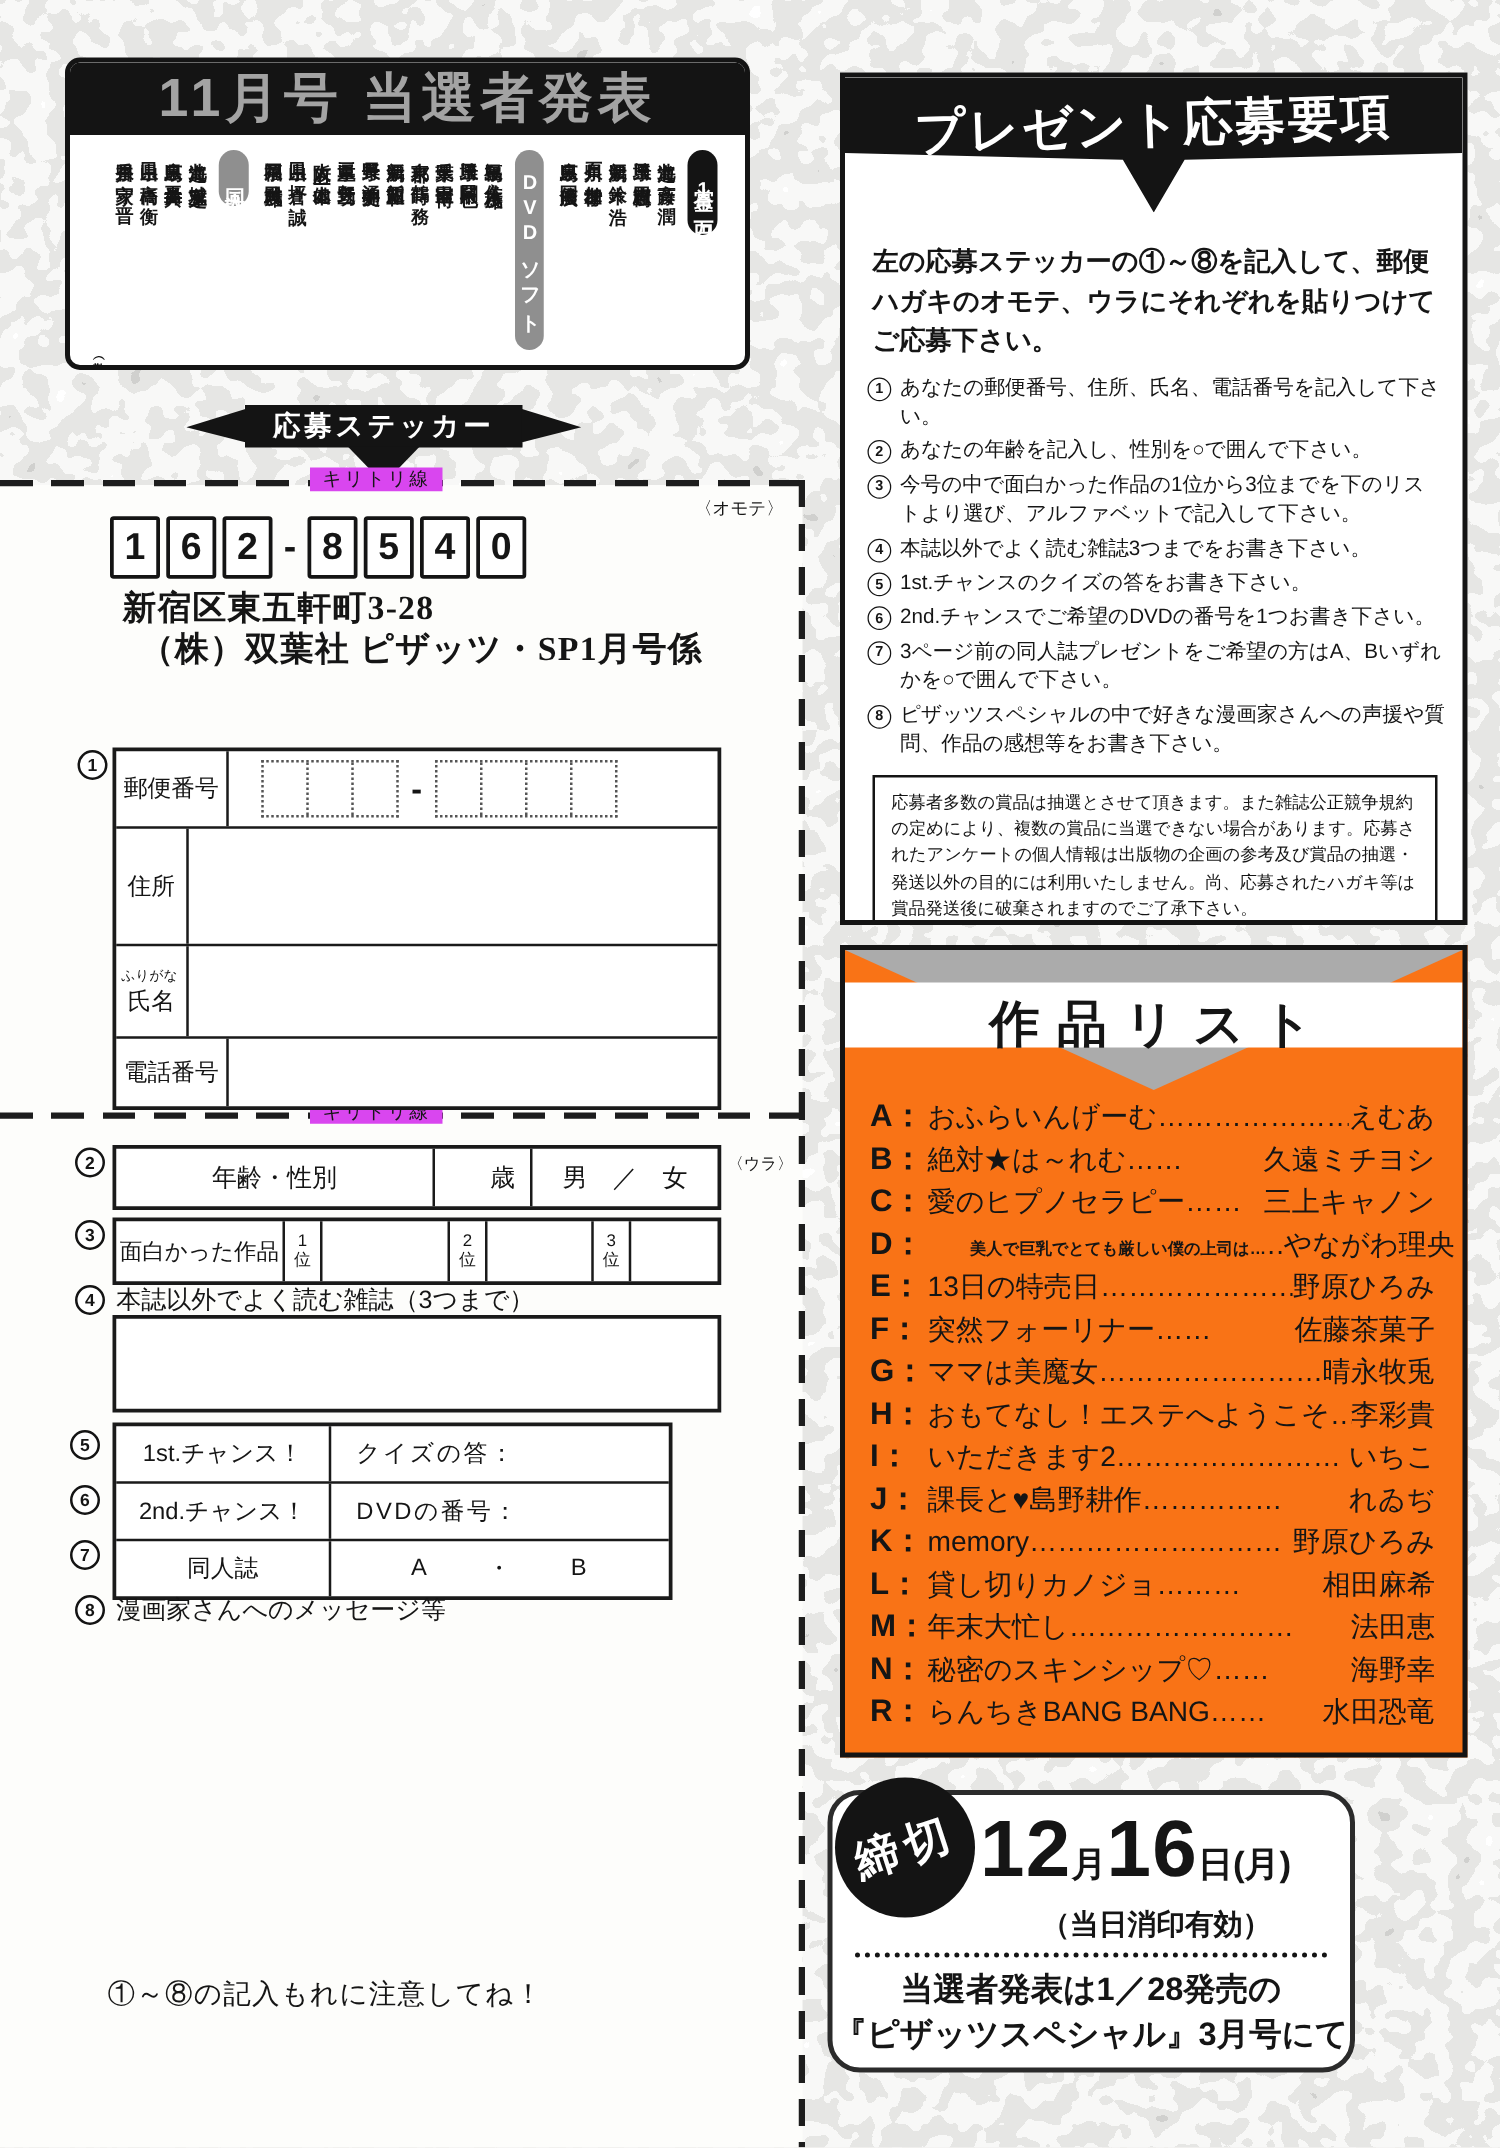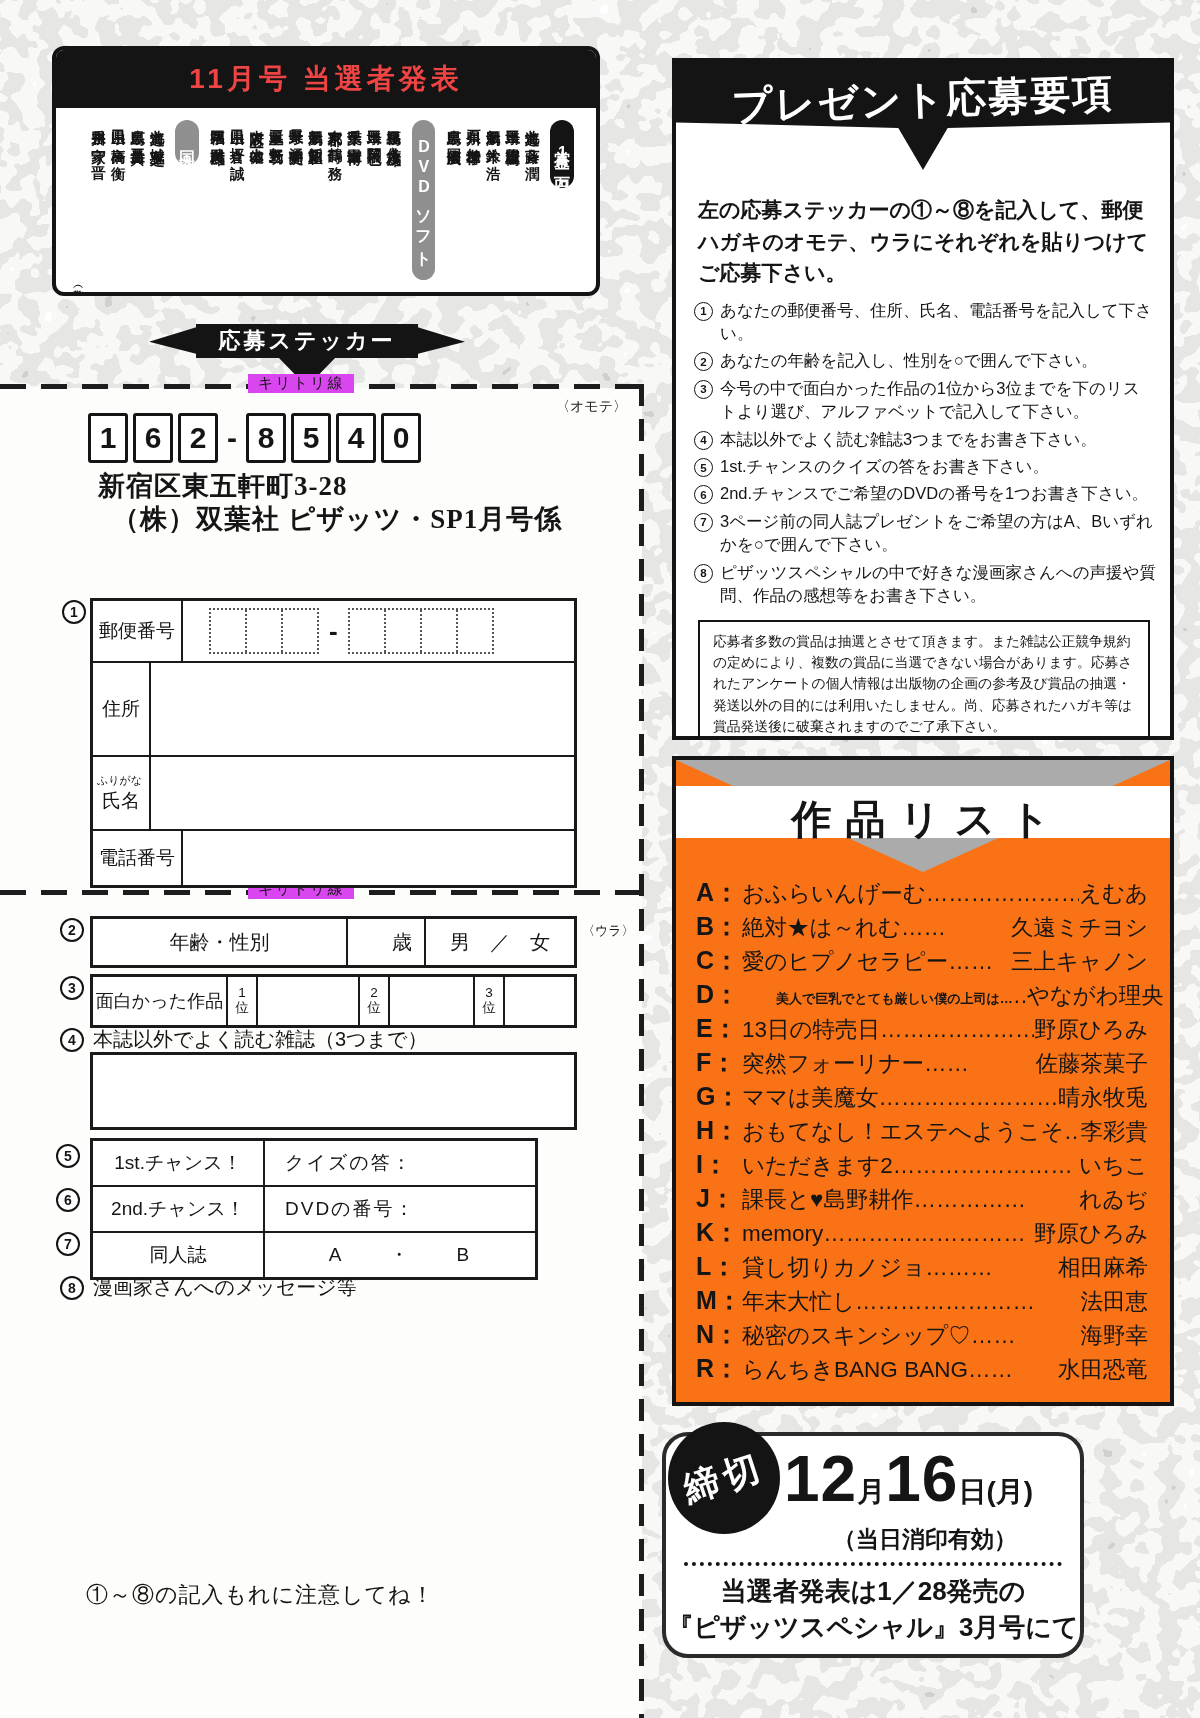--- a/index.html
+++ b/index.html
@@ -4,21 +4,21 @@
 <style>
   html,body{margin:0;padding:0;}
   #page{position:relative;width:1200px;height:1718px;overflow:hidden;
         background:#eceae7;font-family:"Liberation Sans",sans-serif;color:#151515;}
   #bgtex{position:absolute;left:0;top:0;width:1200px;height:1718px;}
   .white-left{position:absolute;left:0;top:388px;width:642px;height:1330px;background:#fdfdfb;}
 
   
   #winner-box{position:absolute;left:52px;top:46px;width:548px;height:250px;
       background:#fff;border:4px solid #141414;border-radius:12px;overflow:hidden;box-sizing:border-box;}
-  #winner-head{height:58px;background:#141414;color:#ef4444;font-weight:700;font-size:28px;
+  #winner-head{height:58px;background:#141414;color:#a3a3a3;font-weight:700;font-size:43px;
       display:flex;align-items:center;justify-content:center;letter-spacing:4px;}
   #winner-cols{position:absolute;left:0;right:0;top:58px;bottom:0;padding:10px 16px 6px;
       display:flex;flex-direction:row-reverse;justify-content:space-between;align-items:flex-start;}
   .wcol{writing-mode:vertical-rl;text-orientation:upright;font-size:14.5px;font-weight:700;
       height:174px;letter-spacing:1px;line-height:1;}
   .pill{writing-mode:vertical-rl;text-orientation:upright;color:#fff;font-weight:700;font-size:16px;
       border-radius:14px;padding:18px 3px;margin:2px 6px 0 6px;letter-spacing:3px;line-height:1.1;}
   .pill.black{background:#141414;}
   .pill.gray{background:#8f8f8f;}
   .wnote{writing-mode:vertical-rl;text-orientation:upright;font-size:10.5px;font-weight:700;

